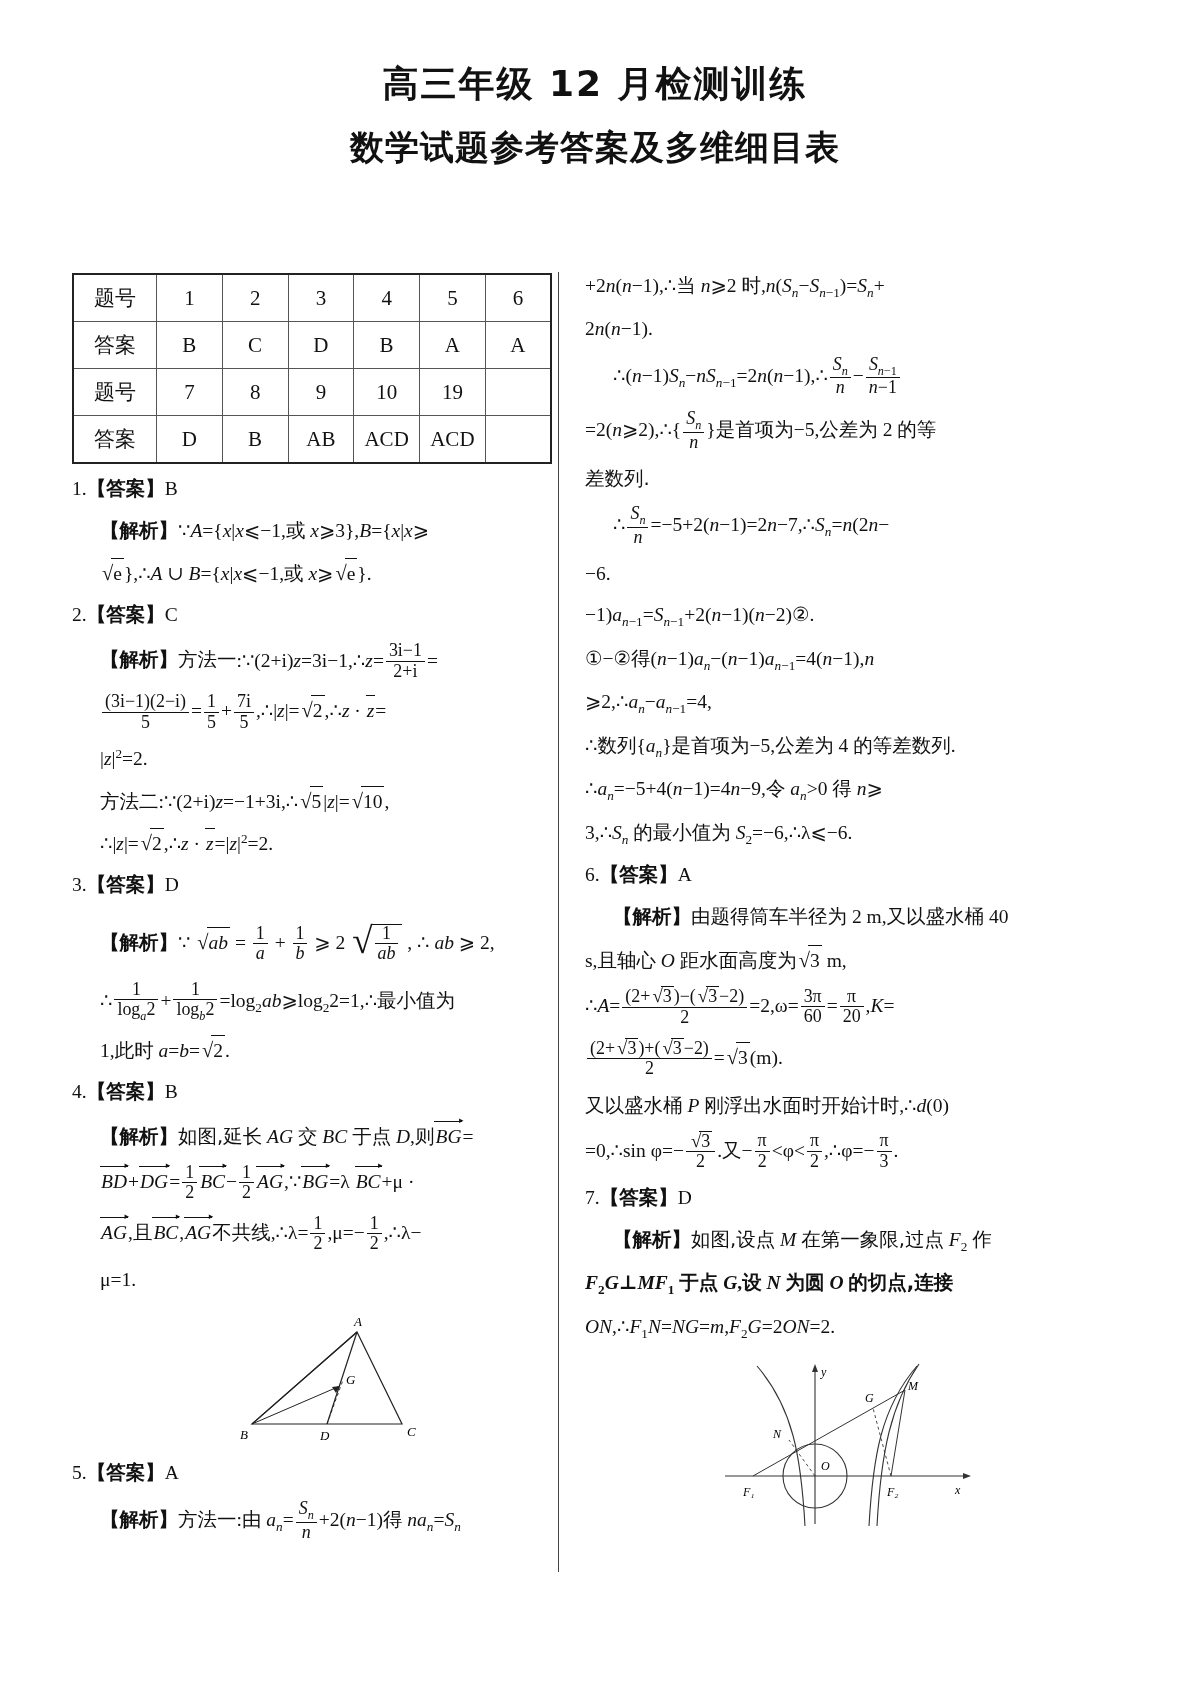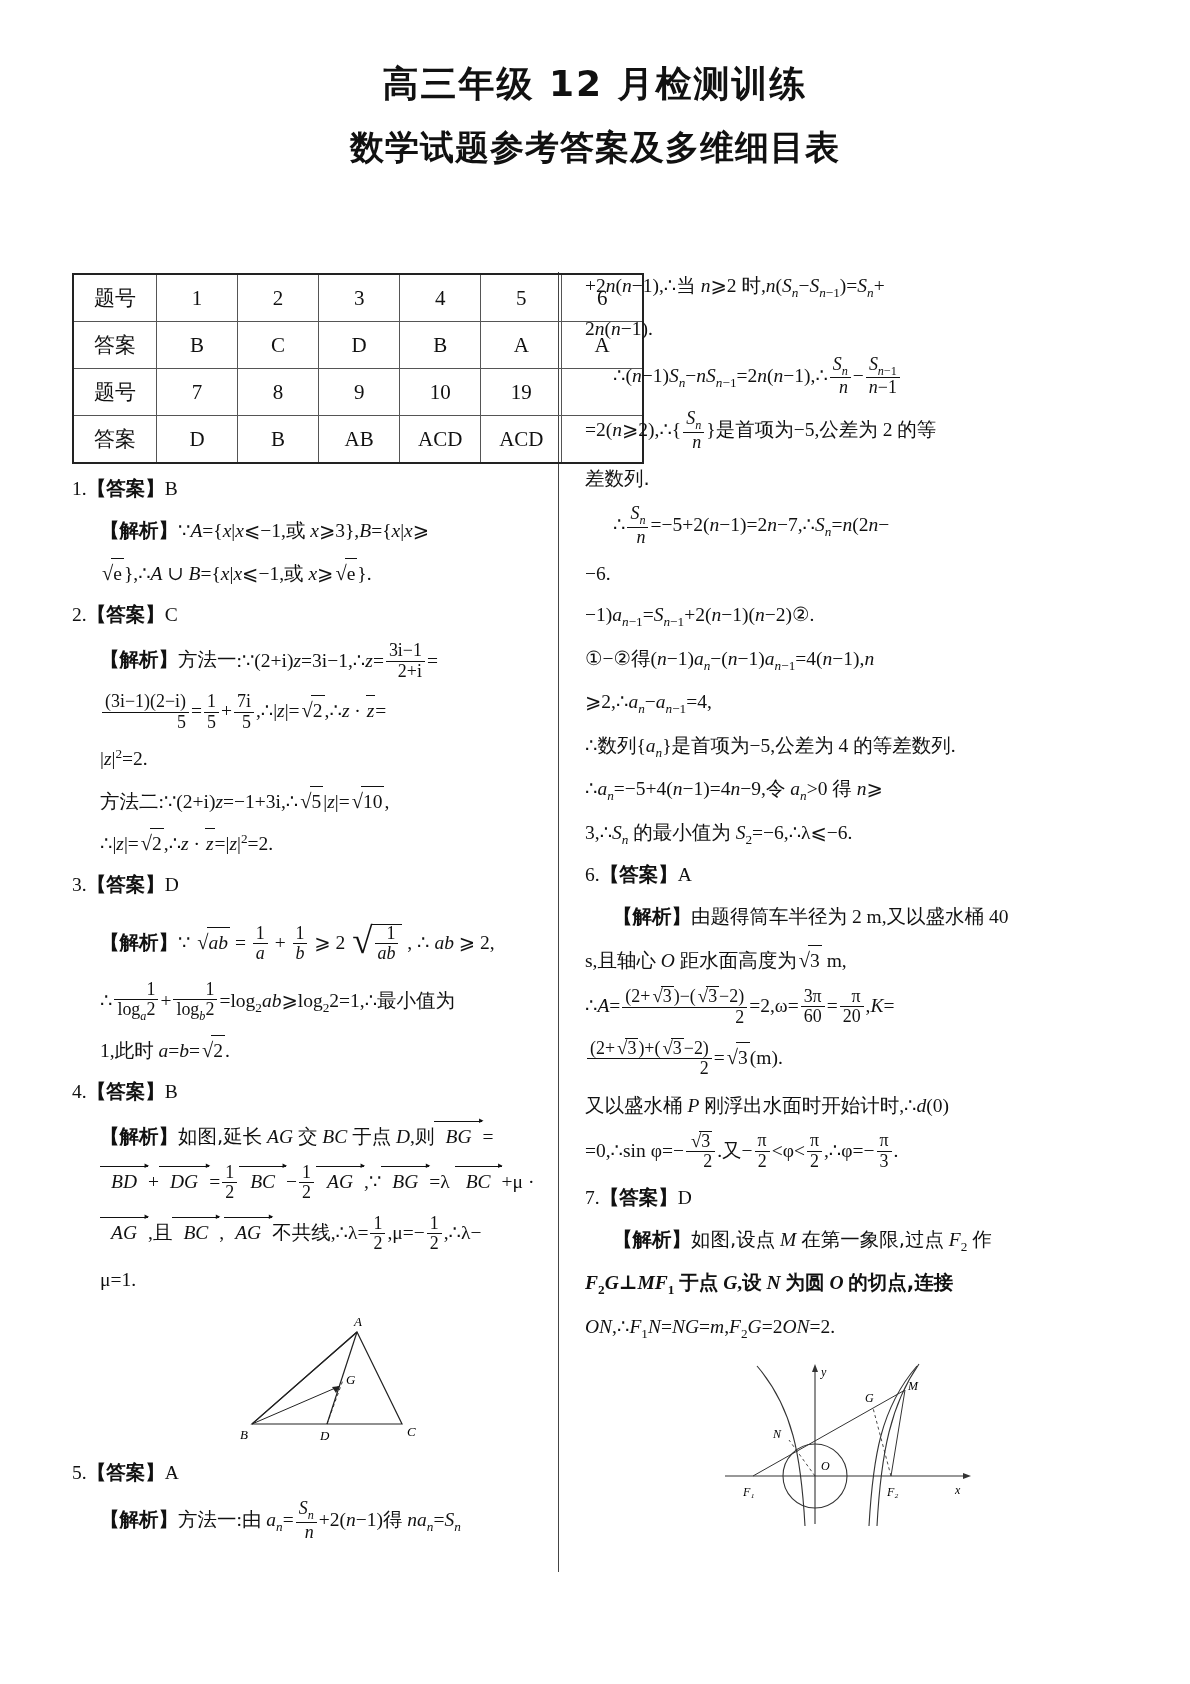--- a/index.html
+++ b/index.html
@@ -32,21 +32,21 @@
   .col{position:absolute;top:0;width:480px;}
   .col-left{left:72px;}
   .col-right{left:585px;}
   .vrule{
     position:absolute;left:558px;top:210px;width:1px;height:1300px;
     background:#444;
   }
 
   
   table.answers{
-    border-collapse:collapse;width:572px;margin:6px 0 0 0;
+    border-collapse:collapse;width:480px;margin:6px 0 0 0;
     table-layout:fixed;
   }
   table.answers td{
     border:1px solid #555;
     height:44px;
     text-align:center;
     vertical-align:middle;
     font-size:21px;
     font-family:"Liberation Serif","DejaVu Serif",serif;
   }
@@ -65,29 +65,29 @@
     line-height:1.55;
     font-size:19.5px;
     text-align:justify;
   }
   .ln.nj{text-align:left;}
   .cn{font-family:Liberation Mono, monospace;font-weight:bold;}
   .cnn{font-family:"DejaVu Sans","Liberation Sans",sans-serif;}
   .mi{font-style:italic;font-family:"Liberation Serif","DejaVu Serif",serif;}
 
   
-  .frac{display:inline-block;vertical-align:middle;text-align:right;
+  .frac{display:inline-block;vertical-align:middle;text-align:center;
         font-size:0.92em;line-height:1.08;margin:0 2px;position:relative;top:-1px;}
   .frac .num{display:block;padding:0 3px;border-bottom:1px solid #111;}
   .frac .den{display:block;padding:0 3px;}
   .sq{display:inline-block;position:relative;padding-left:2px;}
   .sq>.rad{font-size:1.05em;}
   .sq>.bod{border-top:1px solid #111;padding:0 2px;display:inline-block;margin-left:-2px;}
   .vec{display:inline-block;position:relative;padding-top:2px;}
-  .vec>.vb{border-top:1px solid #111;display:inline-block;padding:0 11px;}
+  .vec>.vb{border-top:1px solid #111;display:inline-block;padding:0 1px;}
   .vec>.ah{position:absolute;right:-1px;top:-3px;font-size:9px;line-height:9px;}
   .ovl{border-top:1px solid #111;display:inline-block;padding:0 1px;}
   sub{font-size:0.68em;}
   sup{font-size:0.68em;}
 
   
   .fig-tri{margin:18px 0 0 150px;}
   .fig-hyp{margin:12px 0 0 120px;}
 </style>
 </head>

